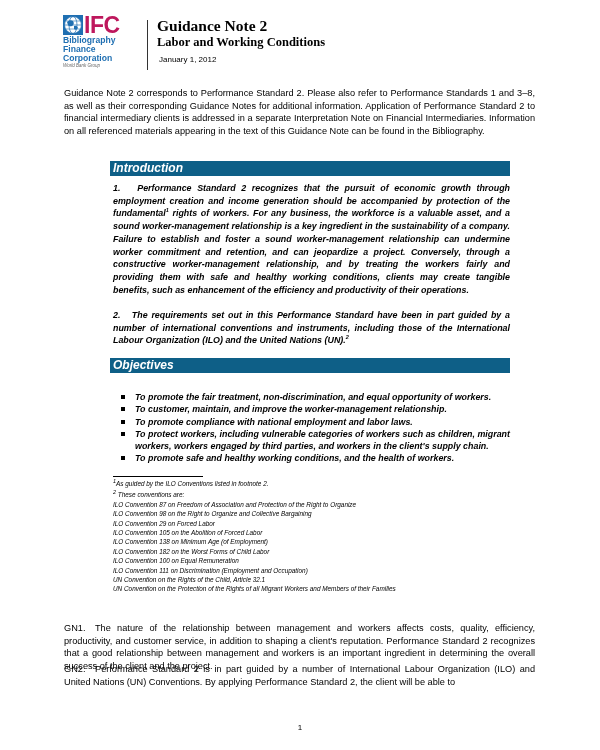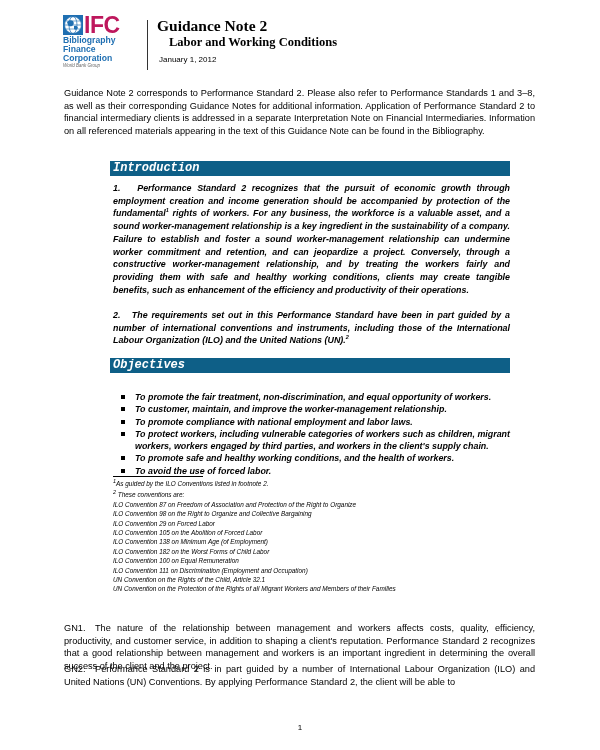--- a/index.html
+++ b/index.html
@@ -12,28 +12,28 @@
     
     .logo { position: absolute; left: 63px; top: 14px; width: 80px; height: 56px; }
     .logo-top { display: flex; align-items: center; height: 22px; }
     .globe { width: 20px; height: 20px; }
     .ifc-text { font-family: "Liberation Sans", sans-serif; font-weight: bold; font-size: 23px; color: #be185d; letter-spacing: -0.5px; line-height: 20px; margin-left: 1px; }
     .logo-line { font-family: "Liberation Sans", sans-serif; font-weight: bold; font-size: 8.6px; color: #1f6fb2; line-height: 9px; white-space: nowrap; }
     .logo-wbg { font-size: 4.5px; color: #666; line-height: 6px; font-style: italic; }
 
     .divider-v { position: absolute; left: 147px; top: 20px; width: 1px; height: 50px; background: #333; }
     .doc-title { position: absolute; left: 157px; top: 17px; font-family: "Liberation Serif", serif; font-weight: bold; font-size: 15.5px; line-height: 17px; }
-    .doc-subtitle { position: absolute; left: 157px; top: 35px; font-family: "Liberation Serif", serif; font-weight: bold; font-size: 12.5px; line-height: 15px; margin-left: 12px; }
+    .doc-subtitle { position: absolute; left: 157px; top: 35px; font-family: "Liberation Serif", serif; font-weight: bold; font-size: 12.5px; line-height: 15px; }
     .doc-date { position: absolute; left: 159px; top: 55px; font-size: 8px; line-height: 10px; }
 
     
     .para { position: absolute; left: 64px; width: 471px; font-size: 9.2px; line-height: 12.5px; text-align: justify; }
     .intro-para { top: 87px; }
 
-    .section-bar { position: absolute; left: 110px; width: 400px; height: 15px; background: #0e5f87; color: #fff; font-family: Liberation Mono, monospace; font-style: italic; font-weight: bold; font-size: 12px; line-height: 15px; padding-left: 3px; box-sizing: border-box; }
+    .section-bar { position: absolute; left: 110px; width: 400px; height: 15px; background: #0e5f87; color: #fff; font-family: Liberation Sans, sans-serif; font-style: italic; font-weight: bold; font-size: 12px; line-height: 15px; padding-left: 3px; box-sizing: border-box; }
     .bar-intro { top: 161px; }
     .bar-objectives { top: 358px; }
 
     .ps-para { position: absolute; left: 113px; width: 397px; font-size: 8.9px; line-height: 12.7px; font-style: italic; font-weight: bold; text-align: justify; }
     .ps1 { top: 182px; }
     .ps2 { top: 309px; }
     sup { font-size: 5.5px; line-height: 0; vertical-align: super; }
 
     .objectives { position: absolute; left: 113px; top: 383px; width: 400px; margin: 8px; padding: 0; list-style: none; }
     .objectives li { position: relative; padding-left: 14px; font-size: 8.9px; line-height: 12.3px; font-style: italic; font-weight: bold; }
@@ -96,21 +96,20 @@
   </div>
 
   <div class="section-bar bar-objectives">Objectives</div>
 
   <ul class="objectives">
     <li><span class="bullet"></span><span>To promote the fair treatment, non-discrimination, and equal opportunity of workers.</span></li>
     <li><span class="bullet"></span><span>To customer, maintain, and improve the worker-management relationship.</span></li>
     <li><span class="bullet"></span><span>To promote compliance with national employment and labor laws.</span></li>
     <li><span class="bullet"></span><span>To protect workers, including vulnerable categories of workers such as children, migrant workers, workers engaged by third parties, and workers in the client's supply chain.</span></li>
     <li><span class="bullet"></span><span>To promote safe and healthy working conditions, and the health of workers.</span></li>
-    <li><span class="bullet"></span><span>To avoid the use of forced labor.</span></li>
   </ul>
 
   <div class="fn-rule"></div>
   <div class="footnotes">
     <p class="fn fn1"><sup>1</sup><span>As guided by the ILO Conventions listed in footnote 2.</span></p>
     <p class="fn"><sup>2</sup> <span>These conventions are:</span></p>
     <p class="fn">ILO Convention 87 on Freedom of Association and Protection of the Right to Organize</p>
     <p class="fn">ILO Convention 98 on the Right to Organize and Collective Bargaining</p>
     <p class="fn">ILO Convention 29 on Forced Labor</p>
     <p class="fn">ILO Convention 105 on the Abolition of Forced Labor</p>

